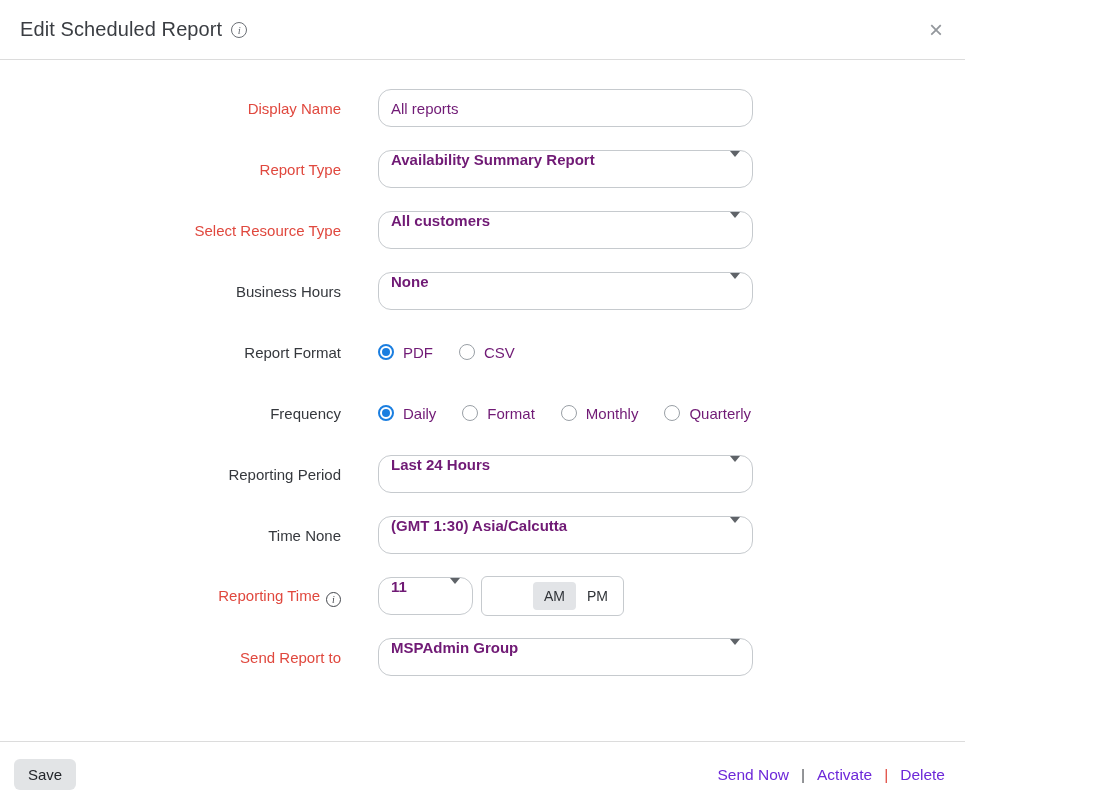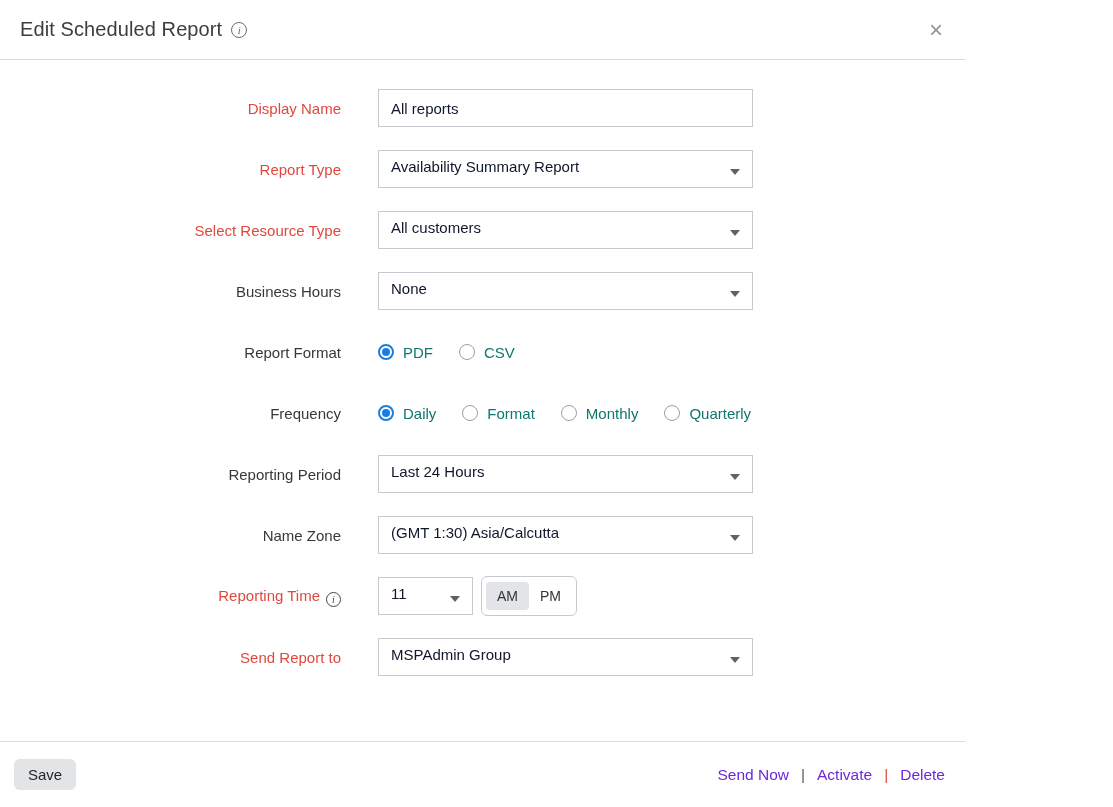--- a/index.html
+++ b/index.html
@@ -14,39 +14,39 @@
   .hdr-close { margin-left:auto; font-size:24px; color:#93979c; line-height:1; cursor:pointer; }
 
   
   .body { flex:1 1 auto; padding-top:29px; overflow:hidden; }
   .row { display:flex; align-items:center; height:38px; margin-bottom:23px; }
   .lbl { width:341px; flex:0 0 341px; text-align:right; padding-right:0; font-size:15px; color:#35383d; }
   .lbl.req { color:#e0483e; }
   .ctrl { margin-left:37px; display:flex; align-items:center; }
   .lbl .info-circle { width:15px; height:15px; font-size:10px; margin-left:6px; border-color:#44474d; color:#44474d; position:relative; top:2px; }
 
-  .tinput, .sel { width:375px; height:38px; border:1px solid #c6cace; border-radius:0; background:#fff; font-size:15px; color:#0f172a; }
+  .tinput, .sel { width:375px; height:38px; border:1px solid #c6cace; border-radius:13px; background:#fff; font-size:15px; color:#701a75; }
   .tinput { padding:0 12px; font-family:"Liberation Sans", sans-serif; outline:none; }
-  .sel { display:flex; align-items:flex-end; padding:12px 12px; cursor:pointer; }
+  .sel { display:flex; align-items:flex-start; padding:0 12px; cursor:pointer;font-weight:bold; }
   .sel .sel-val { flex:1 1 auto; white-space:nowrap; overflow:hidden; }
   .caret { width:0; height:0; border-left:5px solid transparent; border-right:5px solid transparent; border-top:6px solid #5f6368; margin-left:8px; flex:0 0 auto; }
   .sel.small { width:95px; }
 
   
   .radio-group { display:flex; align-items:center; gap:26px; }
   .radio-opt { display:flex; align-items:center; gap:9px; cursor:pointer; }
   .rdot { width:16px; height:16px; border-radius:50%; border:1px solid #9aa0a6; background:#fff; flex:0 0 auto; position:relative; }
   .rdot.on { border:2px solid #1a7ee0; }
   .rdot.on::after { content:""; position:absolute; left:2px; top:2px; width:8px; height:8px; border-radius:50%; background:#1a7ee0; }
-  .radio-opt span.rtext { font-size:15px; color:#0f766e; }
+  .radio-opt span.rtext { font-size:15px; color:#701a75; }
 
   
   .ampm { display:flex; align-items:center; border:1px solid #c6cace; border-radius:6px; padding:4px; margin-left:8px; height:40px; }
   .ampm .seg { font-size:14px; color:#303338; padding:6px 11px; border-radius:4px; cursor:pointer; }
-  .ampm .seg.on { background:#e2e4e7; }
+  .ampm .seg.on { background:#e2e4e7;margin-left:47px; }
 
   
   .ftr { flex:0 0 66px; border-top:1px solid #dcdcdc; display:flex; align-items:center; padding:0 20px 0 14px; }
   .save-btn { background:#e2e4e6; border:none; border-radius:6px; padding:7px 14px; font-size:15px; color:#23262b; font-family:"Liberation Sans", sans-serif; cursor:pointer; }
   .ftr-links { margin-left:auto; display:flex; align-items:center; gap:12px; font-size:15.5px; }
   .link-blue { color:#6d28d9; cursor:pointer;margin-left:11px; }
   .link-red { color:#6d28d9; cursor:pointer; }
   .sep-dark { color:#55585d; }
   .sep-red { color:#e0483e; }
 </style>
@@ -144,21 +144,21 @@
       <div class="lbl">Reporting Period</div>
       <div class="ctrl">
         <div class="sel">
           <span class="sel-val">Last 24 Hours</span>
           <span class="caret"></span>
         </div>
       </div>
     </div>
 
     <div class="row">
-      <div class="lbl">Name Zone</div>
+      <div class="lbl">Time None</div>
       <div class="ctrl">
         <div class="sel">
           <span class="sel-val">(GMT 1:30) Asia/Calcutta</span>
           <span class="caret"></span>
         </div>
       </div>
     </div>
 
     <div class="row">
       <div class="lbl req">

